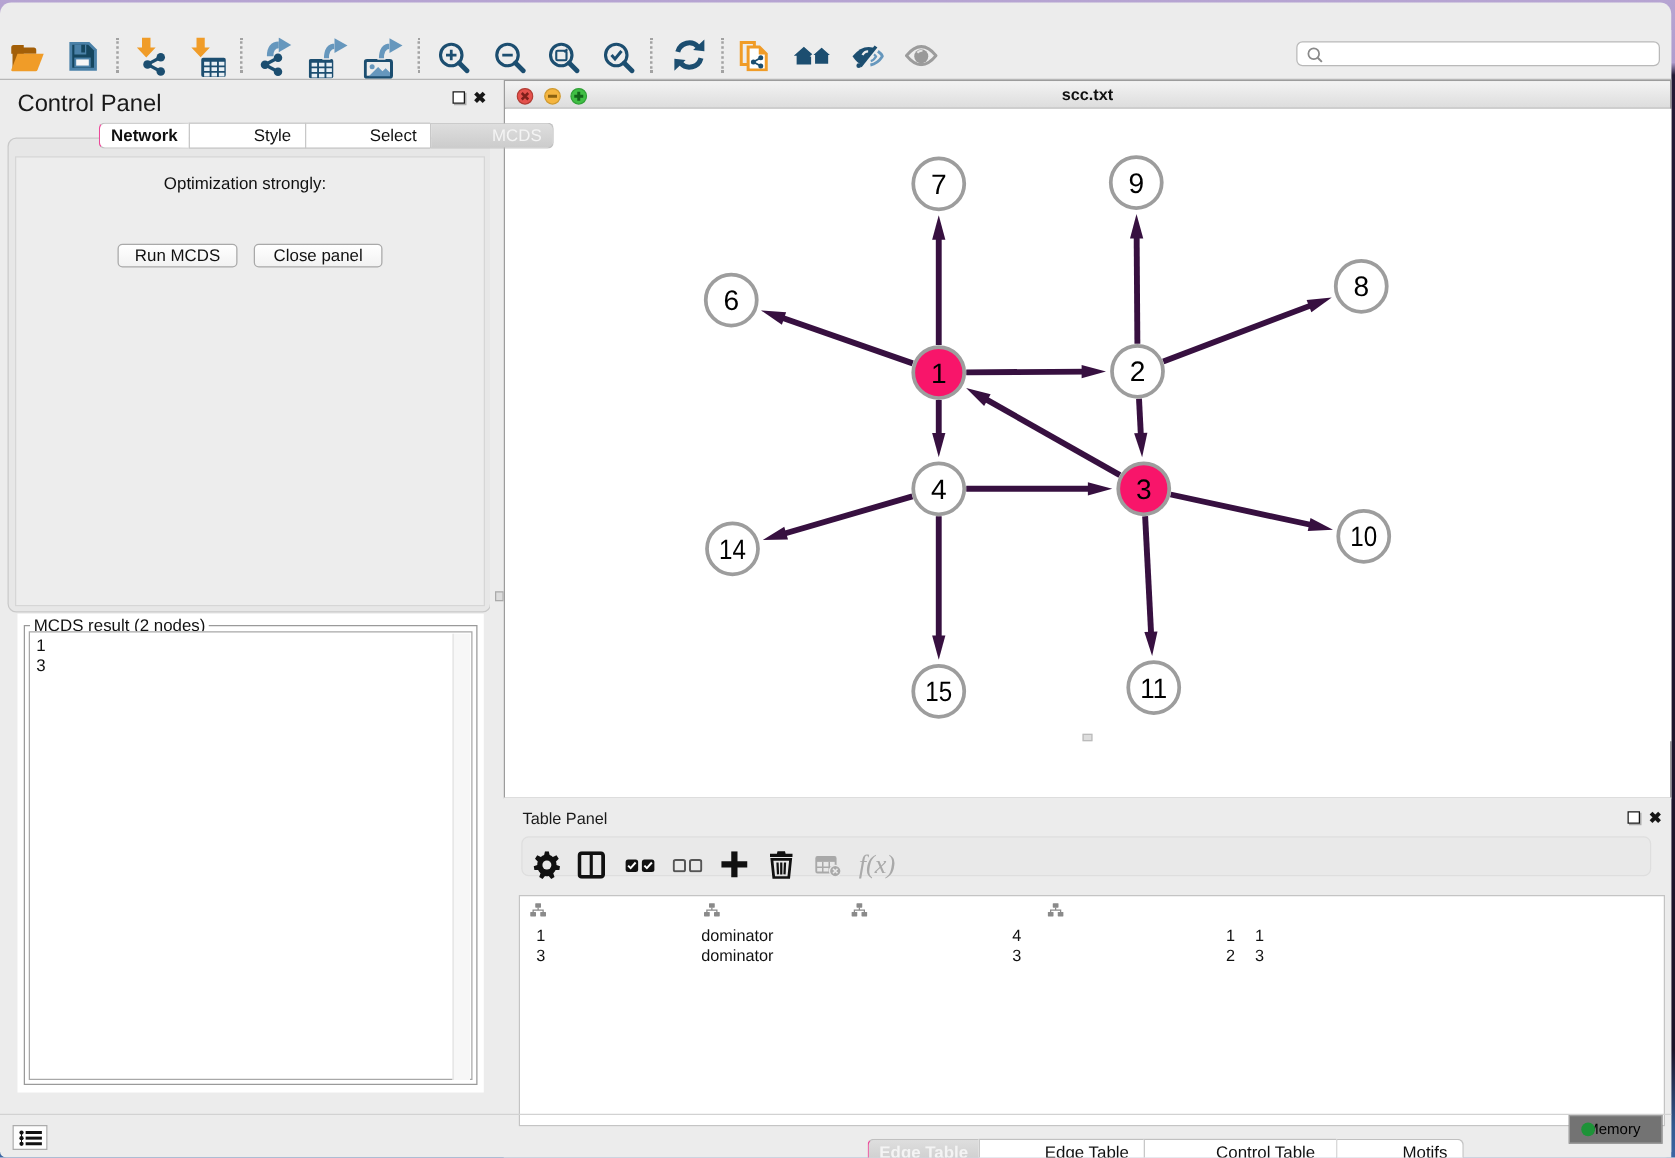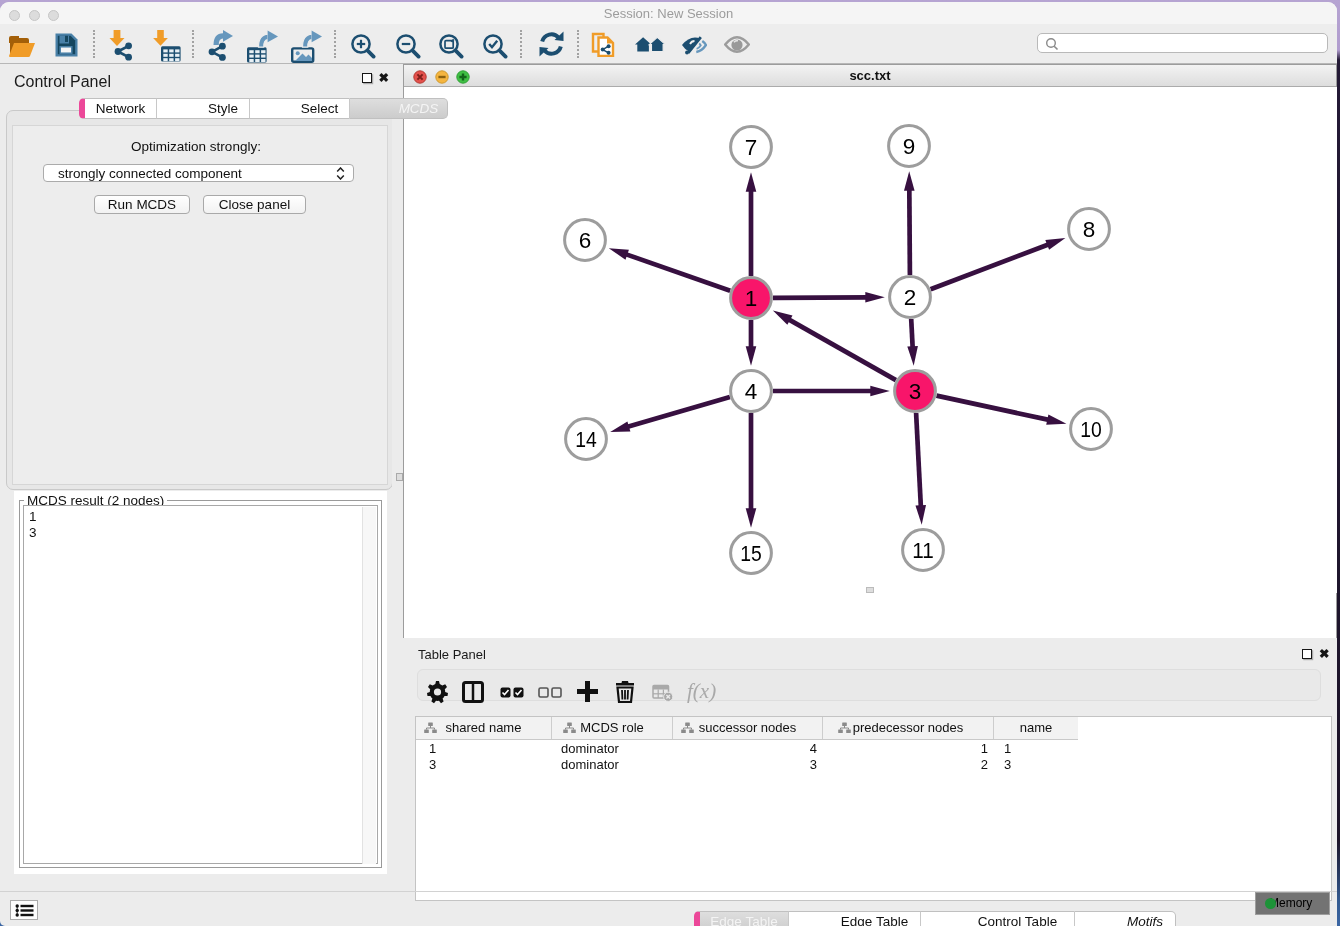--- a/index.html
+++ b/index.html
@@ -12,29 +12,29 @@
 #titlebar{position:absolute;left:0;top:0;width:100%;height:22px;background:#f5f5f5;border-radius:9px 9px 0 0;}
 .tl{position:absolute;top:7.5px;width:11px;height:11px;border-radius:50%;background:#dcdcdc;border:1px solid #c6c6c6;box-sizing:border-box;}
 #wtitle{position:absolute;top:4px;left:0;width:100%;text-align:center;font-size:13px;color:#9c9c9c;}
 
 #toolbar{position:absolute;left:0;top:22px;width:100%;height:40px;background:#ededed;border-bottom:1px solid #b7b7b7;box-sizing:border-box;}
 .tsep{position:absolute;top:6px;height:28px;width:0;border-left:2px dotted #a2a2a2;}
 .ticon{position:absolute;top:8px;}
 #searchbox{position:absolute;left:1037px;top:9px;width:291px;height:20px;background:#fff;border:1px solid #b9b9b9;border-radius:5px;box-sizing:border-box;}
 
 #cpanel{position:absolute;left:0;top:62px;width:392px;height:829px;background:#ececec;}
-#cphead{position:absolute;left:14px;top:9px;font-size:16px;color:#1a1a1a;}
+#cphead{position:absolute;left:14px;top:9px;font-size:19px;color:#1a1a1a;}
 .floatbtn{position:absolute;width:8px;height:8px;border:1.4px solid #161616;background:#fff;box-shadow:1.2px 1.2px 0 #ababab;}
 .closebtn{position:absolute;font-size:12.5px;font-weight:bold;color:#161616;line-height:11px;}
 
 .tabrow{position:absolute;display:flex;z-index:5;}
 .tab{height:19px;line-height:19px;font-size:13.5px;text-align:center;background:#fff;color:#111;border-top:1px solid #c0c0c0;border-bottom:1px solid #c0c0c0;box-sizing:content-box;}
 .tab+.tab{border-left:1px solid #c8c8c8;padding-left:40px;}
-.tabL{border-left:6px solid #ec4899;border-radius:5px 0 0 5px;}
-.tabR{border-right:1px solid #c0c0c0;border-radius:0 5px 5px 0;font-style:italic;}
+.tabL{border-left:1px solid #ec4899;border-radius:5px 0 0 5px;font-weight:bold;}
+.tabR{border-right:1px solid #c0c0c0;border-radius:0 5px 5px 0;}
 .tabsel{background:linear-gradient(#dedede,#cccccc);color:#f4f4f4;}
 
 #subpanel{position:absolute;left:6px;top:46px;width:387px;height:380px;background:#e7e7e7;border:1px solid #c9c9c9;border-radius:7px;box-sizing:border-box;}
 #subinner{position:absolute;left:5px;top:14px;width:376px;height:360px;background:#ededed;border:1px solid #d6d6d6;box-sizing:border-box;}
 #optlabel{position:absolute;left:0;top:28px;width:100%;text-align:center;font-size:13.5px;color:#111;}
 #dropdown{position:absolute;left:43px;top:99.5px;width:311px;height:18px;background:#fff;border:1px solid #ababab;border-radius:4px;box-sizing:border-box;}
 #ddtext{position:absolute;left:14px;top:1px;font-size:13.5px;color:#111;}
 .btn{position:absolute;height:19px;background:linear-gradient(#ffffff,#f2f2f2);border:1px solid #a9a9a9;border-radius:4px;box-sizing:border-box;font-size:13.5px;text-align:center;line-height:18px;color:#111;}
 
 #resultbox{position:absolute;left:14px;top:427px;width:373px;height:383px;background:#fff;}
@@ -64,26 +64,20 @@
 
 #statusbar{position:absolute;left:0;top:889px;width:100%;height:33px;border-top:1px solid #d2d2d2;}
 #listbtn{position:absolute;left:10px;top:8px;width:28px;height:20px;background:#fdfdfd;border:1px solid #ababab;box-sizing:border-box;}
 #membtn{position:absolute;left:1255px;top:0;width:75px;height:23px;background:#737373;border:1px solid #9e9e9e;box-sizing:border-box;font-size:12px;line-height:21px;text-align:left;padding-left:13px;}
 #memdot{position:absolute;left:9px;top:5px;width:11px;height:11px;border-radius:50%;background:#1d9338;}
 svg{display:block;}
 </style>
 </head>
 <body>
 <div id="win">
-  <div id="titlebar">
-    <div class="tl" style="left:9px;"></div>
-    <div class="tl" style="left:29px;"></div>
-    <div class="tl" style="left:48px;"></div>
-    <div id="wtitle">Session: New Session</div>
-  </div>
   <div id="toolbar">
     <div class="tsep" style="left:93px;"></div>
       <div class="tsep" style="left:192px;"></div>
       <div class="tsep" style="left:334px;"></div>
       <div class="tsep" style="left:520px;"></div>
       <div class="tsep" style="left:577px;"></div>
       <svg class="ticon" style="left:7px;top:8.5px;" width="30" height="27" viewBox="0 0 30 27">
         <path d="M3 6 L3 22 L12 22 L12 3 L8 3 L6 6 Z" fill="#a35f08" transform="rotate(0)"></path>
 <path d="M2 5 Q2 3 4 3 L9 3 L11 5 L20 5 Q22 5 22 7 L22 10 L2 10 Z" fill="#a35f08"></path>
 <path d="M2 23 L7 10 L28 10 L23 23 Q22.6 24 21.5 24 L3 24 Q2 24 2 23 Z" fill="#f09c28"></path>
@@ -227,27 +221,20 @@
     <div class="tabrow" style="left:79px;top:34px;">
       <div class="tab tabL" style="width:71px;">Network</div>
       <div class="tab" style="width:52px;">Style</div>
       <div class="tab" style="width:59px;">Select</div>
       <div class="tab tabR tabsel" style="width:57px;">MCDS</div>
     </div>
     <div id="subpanel">
         <div id="subinner"></div>
       </div>
     <div id="optlabel" style="top:75px;">Optimization strongly:</div>
-    <div id="dropdown">
-        <span id="ddtext">strongly connected component</span>
-      <svg class="abs" style="right:8px;top:2.5px;" width="9" height="13" viewBox="0 0 9 13">
-          <path d="M1.2 4.6 L4.5 1 L7.8 4.6" fill="none" stroke="#222" stroke-width="1.5"></path>
-          <path d="M1.2 8.4 L4.5 12 L7.8 8.4" fill="none" stroke="#222" stroke-width="1.5"></path>
-        </svg>
-    </div>
     <div class="btn" style="left:94px;top:131px;width:96px;">Run MCDS</div>
     <div class="btn" style="left:203px;top:131px;width:103px;">Close panel</div>
     <div id="resultbox">
       <div id="fieldset">
           <div id="legend">MCDS result (2 nodes)</div>
         <div id="resultlist">
             <div style="padding:3px 0 0 5px;line-height:16px;">1<br>3</div>
             <div id="rscroll"></div>
           </div>
       </div>
@@ -368,27 +355,20 @@
         <rect x="1" y="1.5" width="15.5" height="12.5" rx="1" fill="none" stroke="#a9a9a9" stroke-width="1.5"></rect>
         <rect x="1" y="1.5" width="15.5" height="4" fill="#a9a9a9"></rect>
         <line x1="6.2" y1="5.5" x2="6.2" y2="14" stroke="#a9a9a9" stroke-width="1.2"></line>
         <line x1="11.4" y1="5.5" x2="11.4" y2="14" stroke="#a9a9a9" stroke-width="1.2"></line>
         <line x1="1" y1="9.8" x2="16.5" y2="9.8" stroke="#a9a9a9" stroke-width="1.2"></line>
         <circle cx="16.2" cy="12.8" r="4.6" fill="#a9a9a9" stroke="#e9e9e9" stroke-width="1"></circle>
         <path d="M14.4 11 L18 14.6 M18 11 L14.4 14.6" stroke="#e9e9e9" stroke-width="1.4"></path>
       </svg>
       <div class="abs" style="left:284px;top:41px;font:italic 21px 'Liberation Serif',serif;color:#a9a9a9;">f(x)</div>
     <div id="ttable">
-      <div id="thead">
-        <div class="th" style="left:0;width:136px;">shared name</div>
-        <div class="th" style="left:136px;width:121px;">MCDS role</div>
-        <div class="th" style="left:257px;width:150px;">successor nodes</div>
-        <div class="th" style="left:407px;width:171px;">predecessor nodes</div>
-        <div class="th" style="left:578px;width:84px;border-right:none;">name</div>
-      </div>
       <svg class="abs" style="left:8px;top:5px;" width="13" height="12" viewBox="0 0 13 12">
           <g fill="#8a8a8a">
             <rect x="4.2" y="0.5" width="4.6" height="3.6" rx="0.5"></rect>
             <rect x="0.2" y="7.5" width="4.6" height="3.6" rx="0.5"></rect>
             <rect x="8.2" y="7.5" width="4.6" height="3.6" rx="0.5"></rect>
           </g>
           <path d="M6.5 4 L6.5 6 M2.5 7.5 L2.5 6 L10.5 6 L10.5 7.5" stroke="#8a8a8a" stroke-width="1" fill="none"></path>
         </svg>
         <svg class="abs" style="left:147px;top:5px;" width="13" height="12" viewBox="0 0 13 12">
           <g fill="#8a8a8a">

